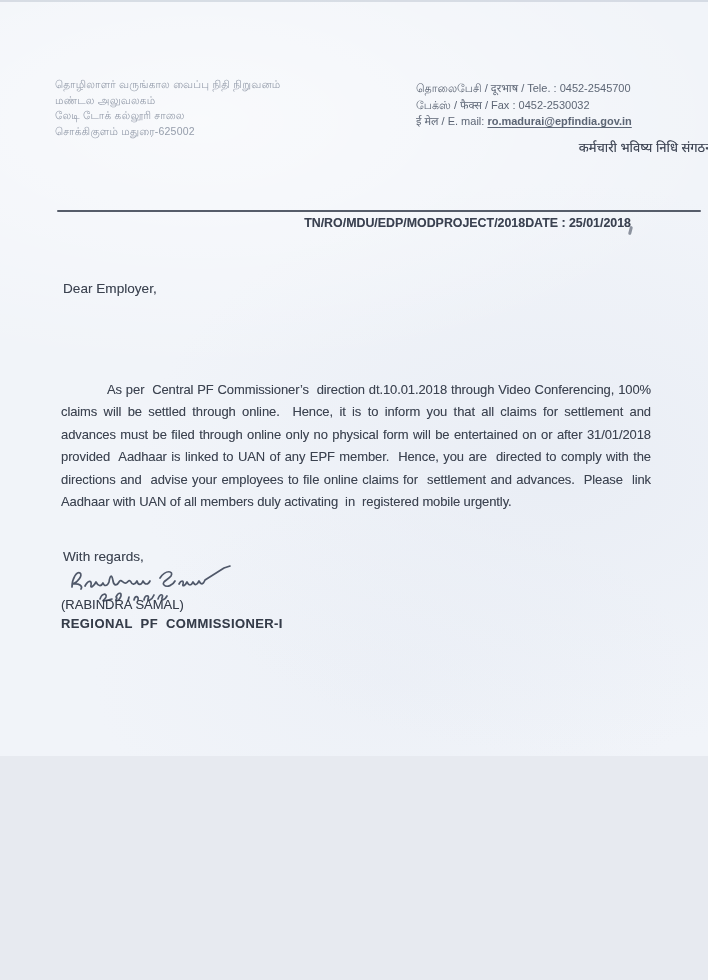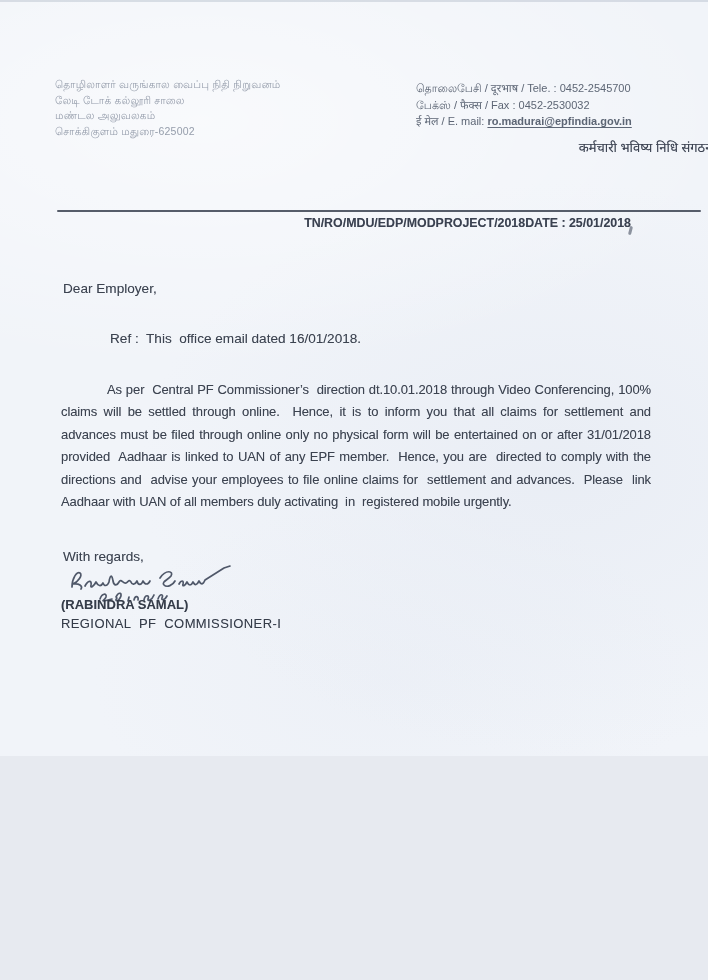--- a/index.html
+++ b/index.html
@@ -37,33 +37,33 @@
   .tick{position:absolute;left:629px;top:226px;width:3px;height:9px;border-radius:2px;
         background:#6a7180;transform:rotate(14deg);opacity:.75;}
   
   .salutation{position:absolute;left:63px;top:281px;font-size:13.6px;white-space:pre-wrap;}
   .refline{position:absolute;left:110px;top:331px;font-size:13.6px;white-space:pre-wrap;}
   .para{position:absolute;left:61px;top:379px;width:590px;font-size:13px;line-height:22.4px;
         text-align:justify;text-indent:46px;letter-spacing:-.1px;white-space:pre-wrap;color:#3c4350;}
   .closing{position:absolute;left:63px;top:549px;font-size:13.6px;}
   .sig{position:absolute;left:64px;top:560px;width:210px;height:48px;}
   .sig svg path{fill:none;stroke:#414a5c;stroke-width:1.7;stroke-linecap:round;stroke-linejoin:round;opacity:.92;}
-  .sname{position:absolute;left:61px;top:597px;font-size:13px;font-weight:700;color:#353c49;}
-  .stitle{position:absolute;left:61px;top:616px;font-size:13px;font-weight:400;
+  .sname{position:absolute;left:61px;top:597px;font-size:13px;font-weight:400;color:#353c49;}
+  .stitle{position:absolute;left:61px;top:616px;font-size:13px;font-weight:700;
           letter-spacing:.4px;word-spacing:4px;color:#353c49;}
 </style>
 </head>
 <body>
 
 <div class="page">
 
   <div class="tamil">
     <div>தொழிலாளர் வருங்கால வைப்பு நிதி நிறுவனம்</div>
+    <div>மண்டல அலுவலகம்</div>
     <div>லேடி டோக் கல்லூரி சாலை</div>
-    <div>மண்டல அலுவலகம்</div>
     <div>சொக்கிகுளம் மதுரை-625002</div>
   </div>
 
   <div class="contact">
     <div>தொலைபேசி / दूरभाष / Tele. : 0452-2545700</div>
     <div>பேக்ஸ் / फैक्स / Fax : 0452-2530032</div>
     <div><span>ई मेल / E. mail: </span><span class="email">ro.madurai@epfindia.gov.in</span></div>
   </div>
 
   <div class="center-head">
@@ -72,21 +72,20 @@
 
   <div class="rule"></div>
 
   <div class="refrow">
     <span class="soft">TN/RO/MDU/EDP/MODPROJECT/2018</span>
     <span class="soft">DATE : 25/01/2018</span>
   </div>
   <div class="tick"></div>
 
   <div class="salutation soft">Dear Employer,</div>
-  <div class="refline soft">Ref :  This  office email dated 16/01/2018.</div>
   <div class="para soft">As per  Central PF Commissioner’s  direction dt.10.01.2018 through Video Conferencing, 100% claims will be settled through online.  Hence, it is to inform you that all claims for settlement and advances must be filed through online only no physical form will be entertained on or after 31/01/2018 provided  Aadhaar is linked to UAN of any EPF member.  Hence, you are  directed to comply with the directions and  advise your employees to file online claims for  settlement and advances.  Please  link Aadhaar with UAN of all members duly activating  in  registered mobile urgently.</div>
   <div class="closing soft">With regards,</div>
 
   <div class="sig" aria-label="Rabindra Samal 25.1.2018 (handwritten signature)">
     <svg width="210" height="48" viewBox="0 0 210 48">
       <path d="M8 27 C8 18 13 11 16 13 C19 15 14 22 9 24 C15 23 19 26 17 29"></path>
       <path d="M21 26 C24 20 28 20 27 25 C26 29 30 26 32 22 C34 26 37 27 39 23 C40 26 43 27 45 22 C46 15 48 14 49 21 C50 26 53 26 55 22 C57 18 59 24 62 23 C64 22 65 19 67 22 C68 25 71 25 73 21 C74 25 77 26 79 21 C81 25 84 25 86 21"></path>
       <path d="M96 18 C102 9 110 11 107 16 C104 20 97 22 100 25 C103 28 109 25 111 21"></path>
       <path d="M115 24 C117 20 120 20 119 24 C118 27 121 26 123 22 C125 26 127 26 129 22 C131 26 133 25 135 21 C137 25 139 25 141 20 L160 8 L166 6"></path>
       <path d="M36 39 C38 33 43 33 42 37 C41 40 37 41 40 41 L48 39"></path>

